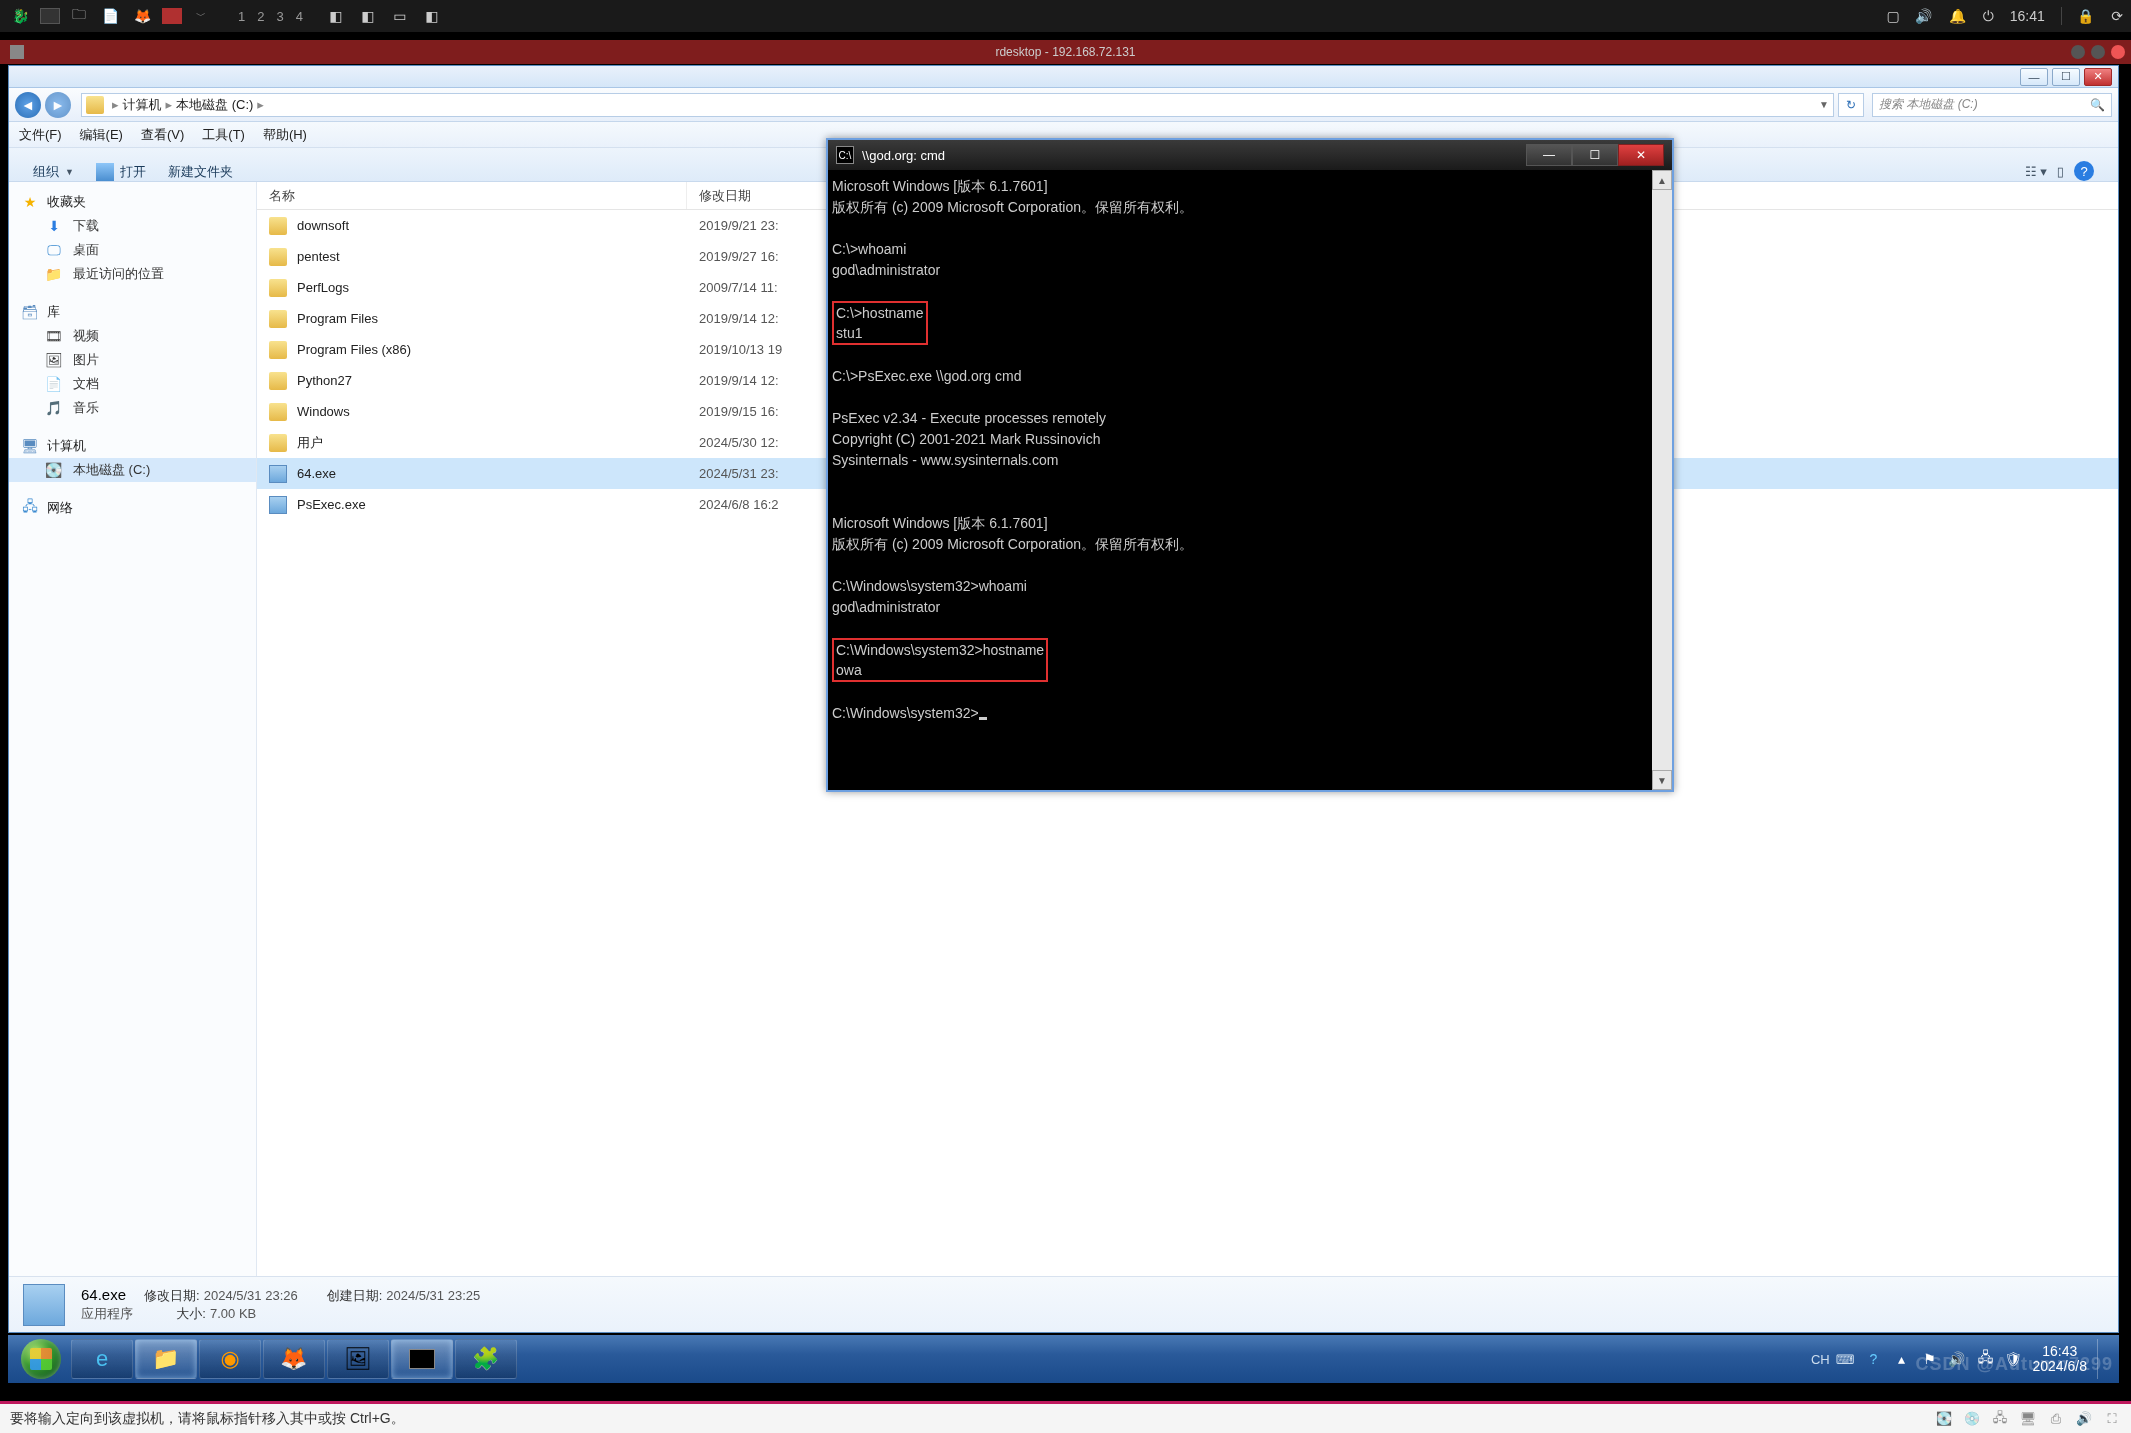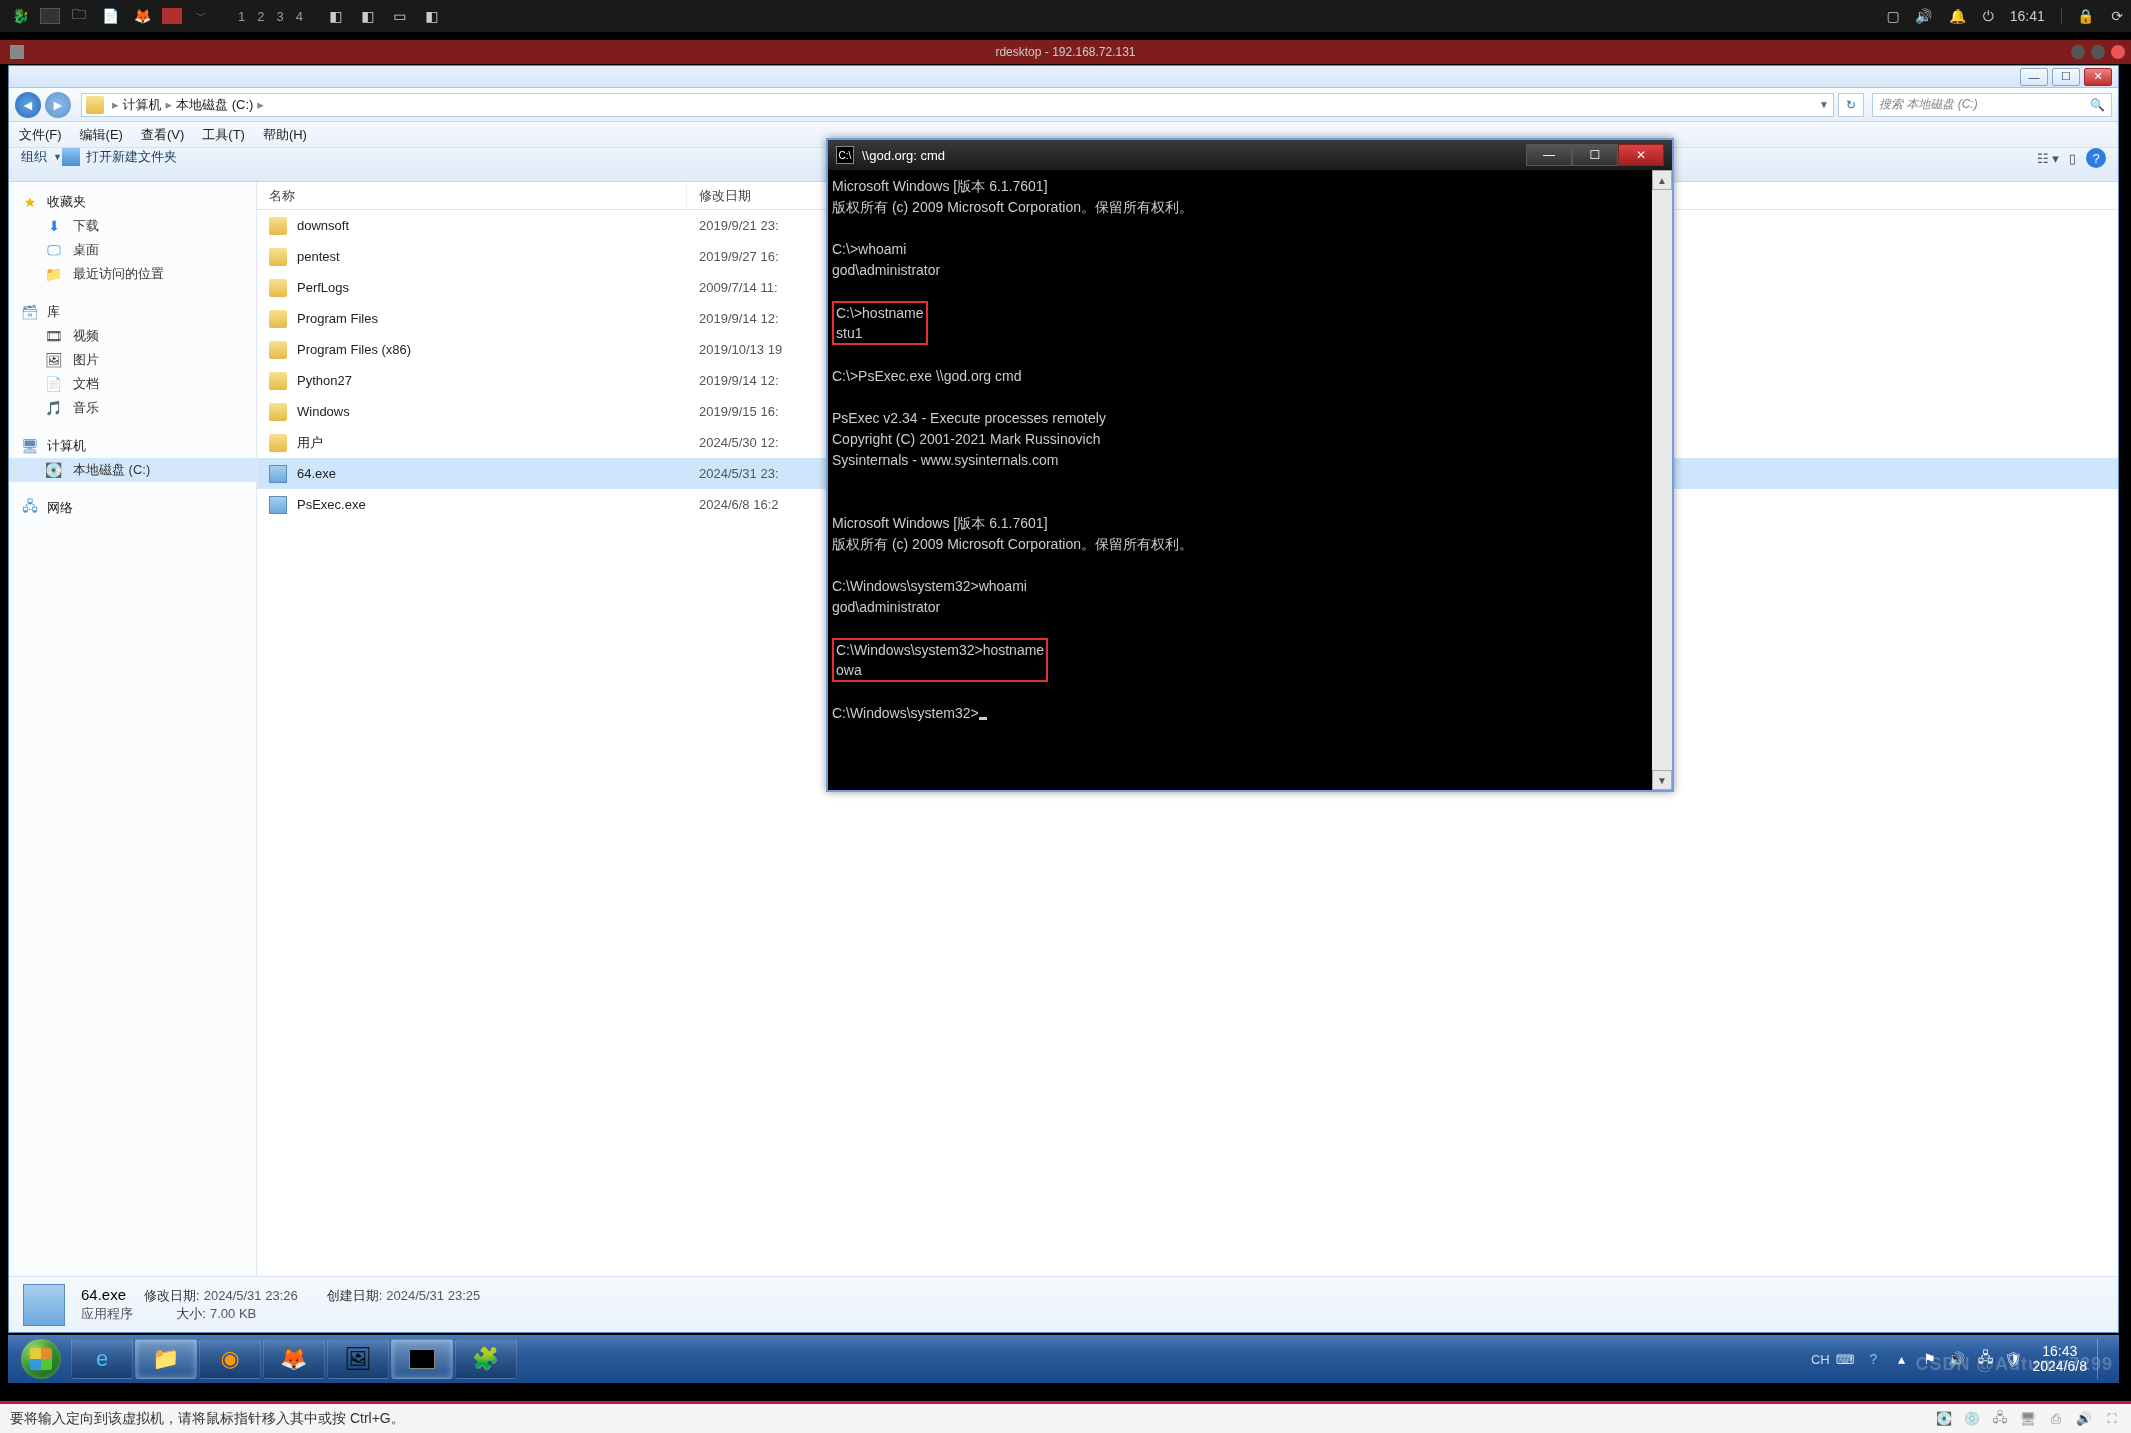--- a/index.html
+++ b/index.html
@@ -32,21 +32,21 @@
 .breadcrumb { flex: 1; height: 24px; border: 1px solid #b7cde6; background: #fff; display: flex; align-items: center; padding: 0 4px; font-size: 13px; color: #222; margin-left:6px; }
 .breadcrumb .bc-icon { width: 18px; height: 18px; margin-right: 4px; background: linear-gradient(#f8e28e,#e6b948); border-radius: 2px; }
 .breadcrumb .sep { margin: 0 4px; color: #888; }
 .refresh-btn { width: 26px; height: 24px; border: 1px solid #b7cde6; background: #fff; display:flex;align-items:center;justify-content:center; color:#2a6db5; }
 .search-box { width: 240px; height: 24px; border: 1px solid #b7cde6; background: #fff; display: flex; align-items: center; padding: 0 6px; color: #888; font-style: italic; margin-left: 4px; }
 .search-box .mag { margin-left: auto; color: #2a6db5; font-style: normal; }
 
 .menu-bar { height: 26px; background: linear-gradient(#f5f9fd,#e9f1fb); border-bottom: 1px solid #d4e0ef; display: flex; align-items: center; padding: 0 10px; gap: 18px; font-size: 13px; color: #222; }
 .menu-bar span { cursor: default; }
 
-.toolbar { height: 34px; background: linear-gradient(#edf4fc,#deebf9); border-bottom: 1px solid #c8d9ed; display: flex; align-items: flex-start; padding: 0 12px; font-size: 13px; color: #1a3a5a; }
+.toolbar { height: 34px; background: linear-gradient(#edf4fc,#deebf9); border-bottom: 1px solid #c8d9ed; display: flex; align-items: flex-end; padding: 0 24px; gap: 22px; font-size: 13px; color: #1a3a5a; }
 .toolbar .tb-item { display: flex; align-items: center; gap: 6px; cursor: default; }
 .toolbar .tb-item .drop { font-size: 9px; color: #456; }
 .toolbar .right-tools { margin-left: auto; display: flex; gap: 10px; align-items: center; }
 .tb-icon-box { width:18px;height:18px; }
 
 .explorer-body { flex: 1; display: flex; overflow: hidden; }
 .sidebar { width: 248px; background: #fafcfe; border-right: 1px solid #e0e8f2; padding: 8px 0; font-size: 13px; overflow-y: auto; }
 .sb-group { margin-bottom: 14px; }
 .sb-head { display: flex; align-items: center; gap: 8px; padding: 3px 12px; color: #1a1a1a; font-weight: 400; }
 .sb-item { display: flex; align-items: center; gap: 10px; padding: 3px 12px 3px 36px; color: #333; cursor: default; }

